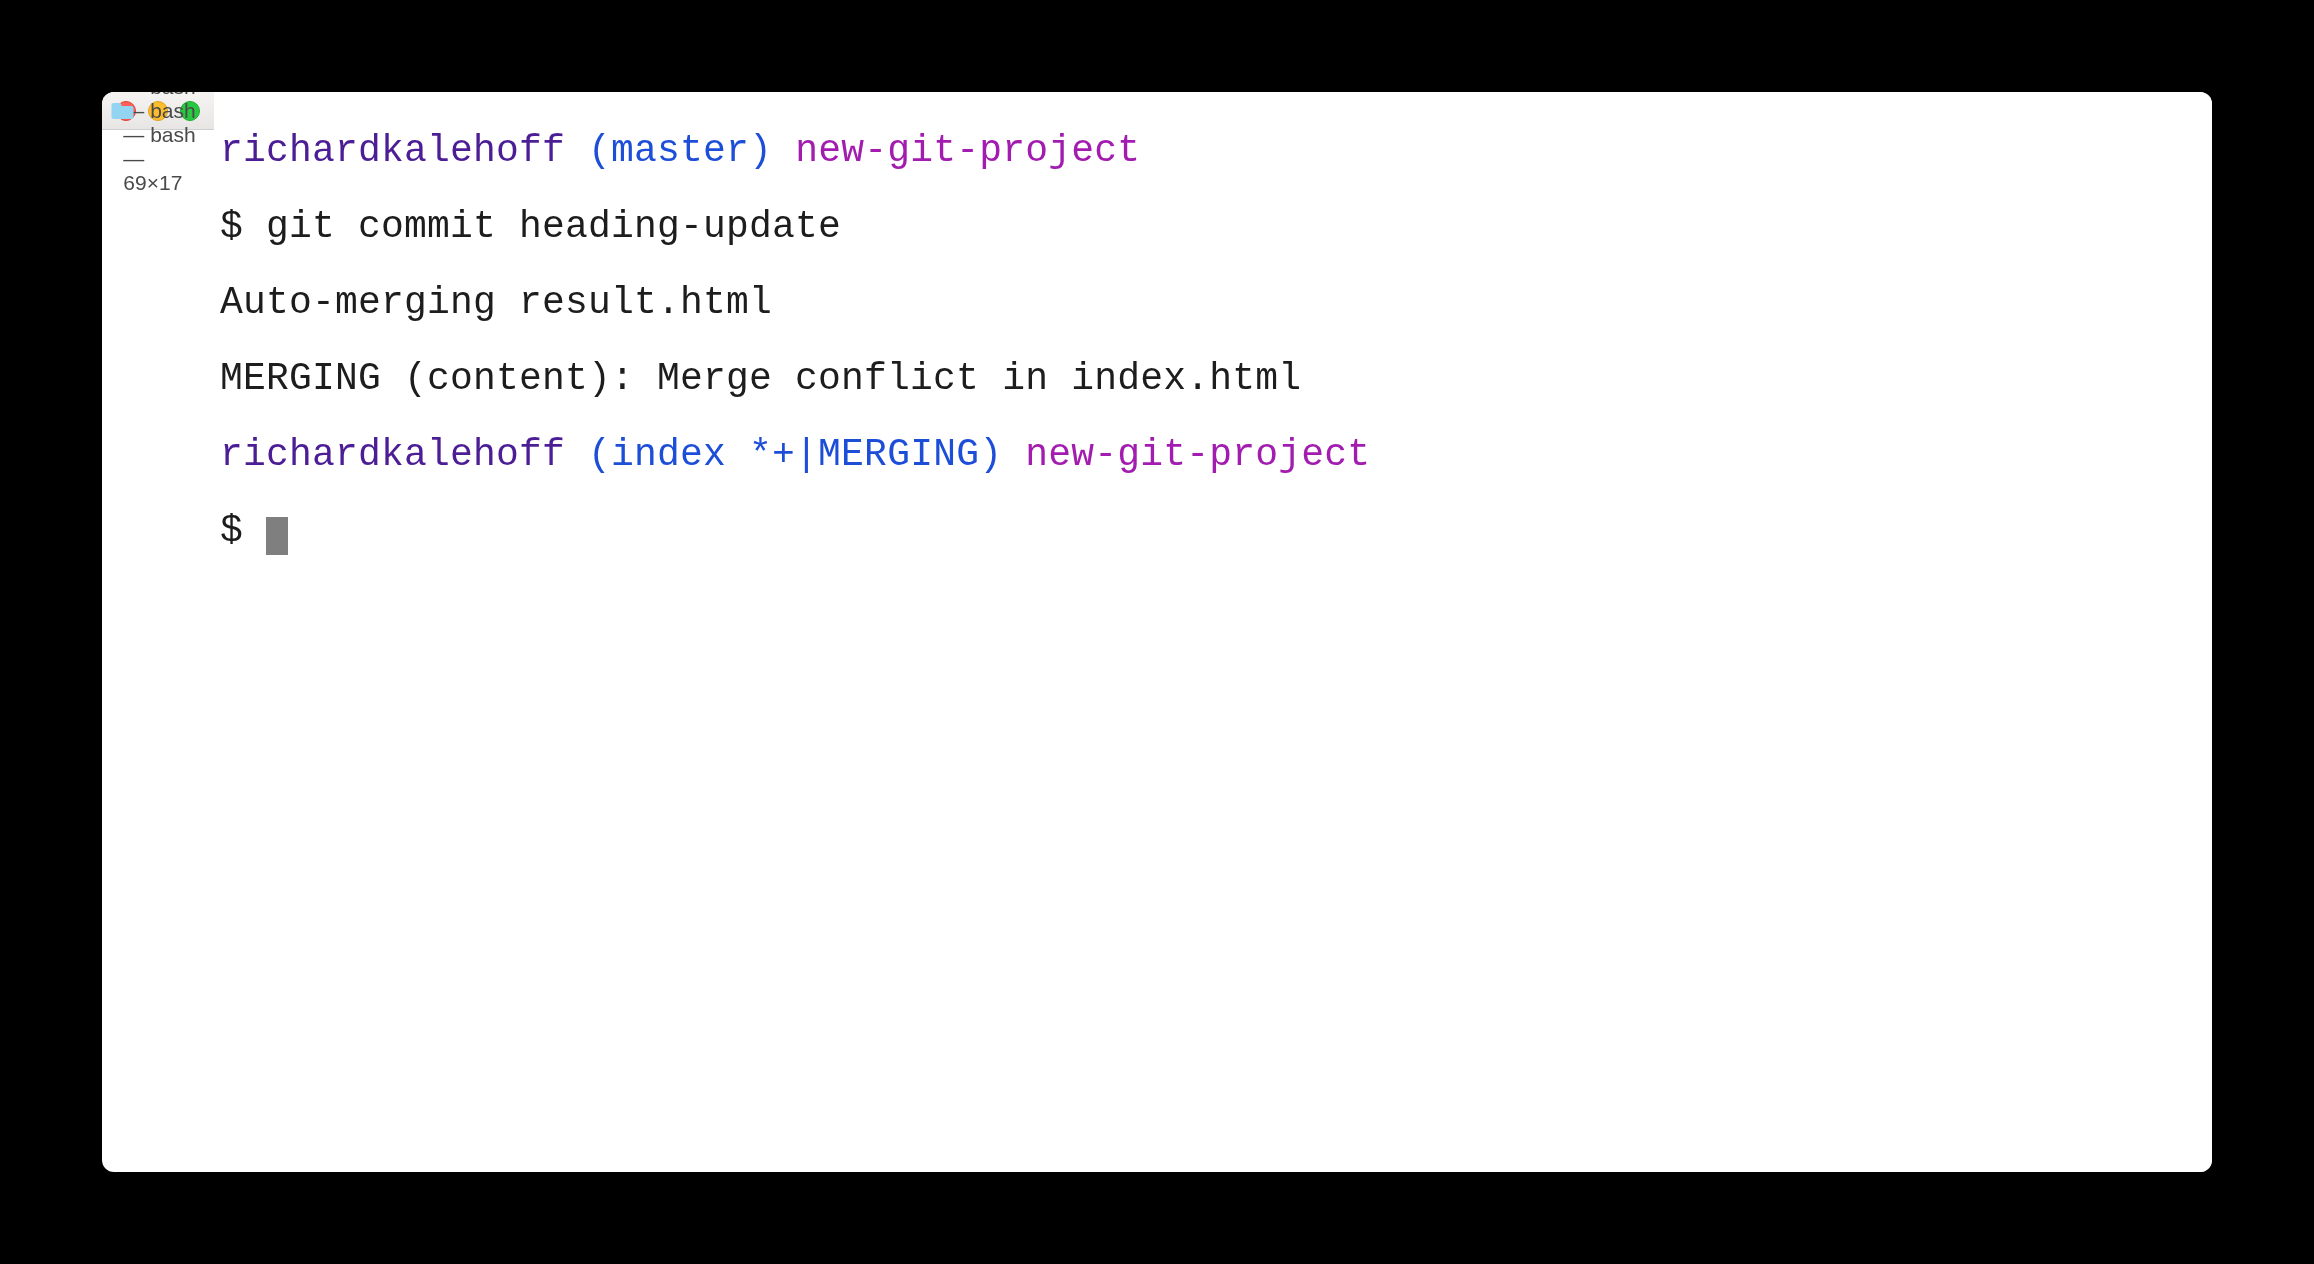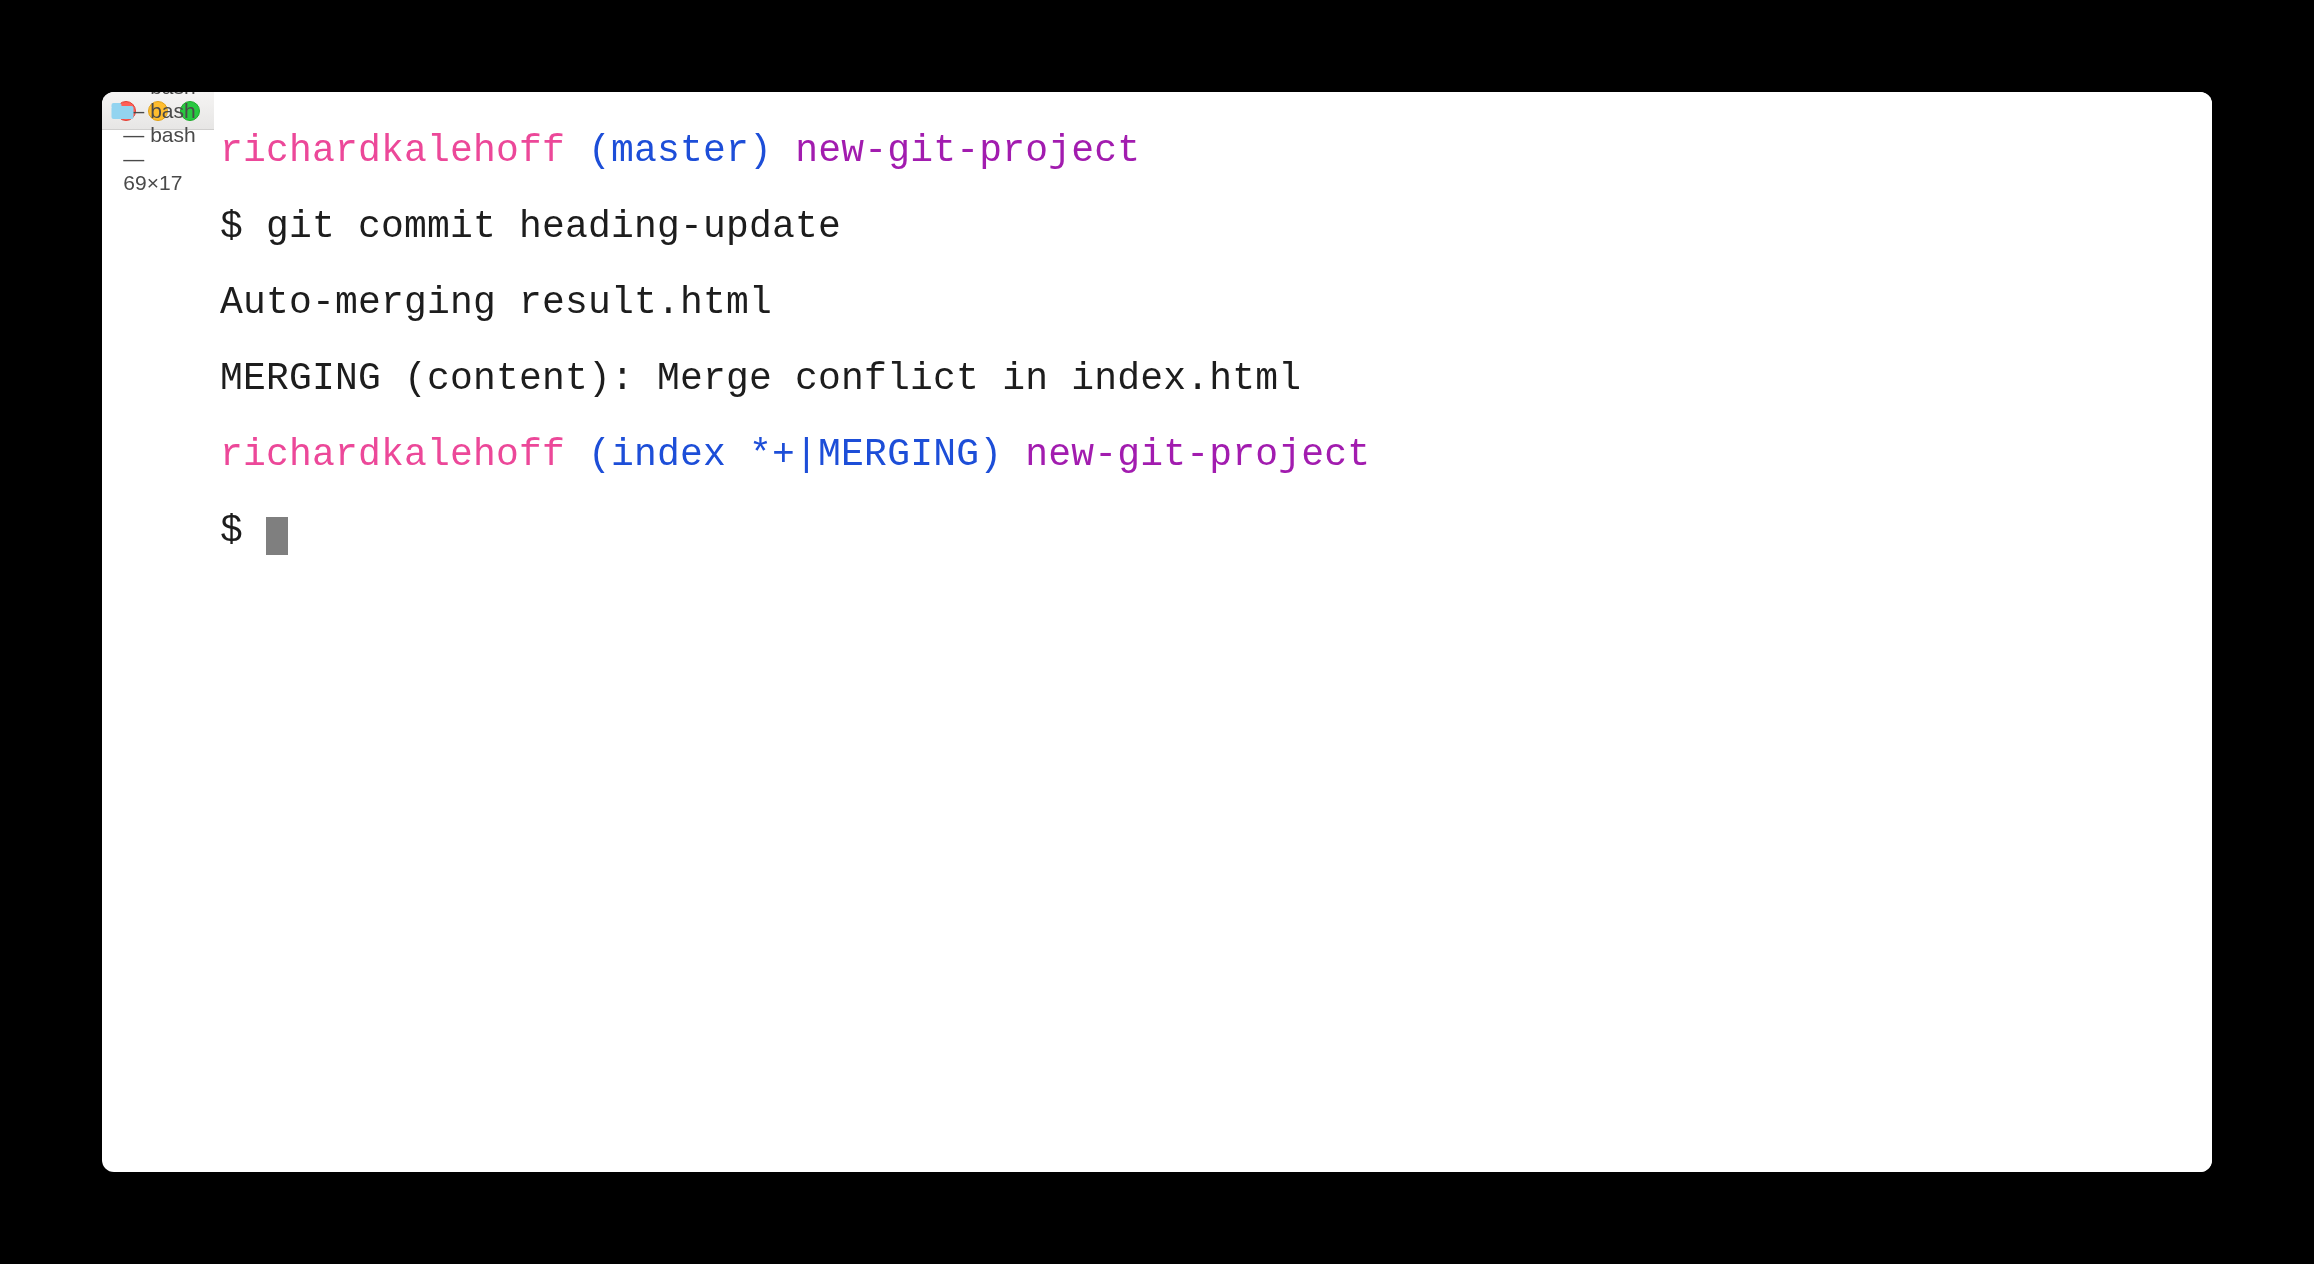--- a/index.html
+++ b/index.html
@@ -90,21 +90,21 @@
       padding: 2px 6px;
       font-size: 38px;
       line-height: 1.0;
       letter-spacing: 0.2px;
       white-space: pre;
       overflow: hidden;
     }
     .line {
       display: block;
     }
-    .user   { color: #ec4899; }
+    .user   { color: #4c1d95; }
     .branch { color: #1d4ed8; }
     .dir    { color: #a21caf; }
     .black  { color: #1d1d1d; }
     .cursor-block {
       display: inline-block;
       width: 22px;
       height: 38px;
       background: #7f7f7f;
       vertical-align: text-bottom;
       margin-bottom: -3px;

